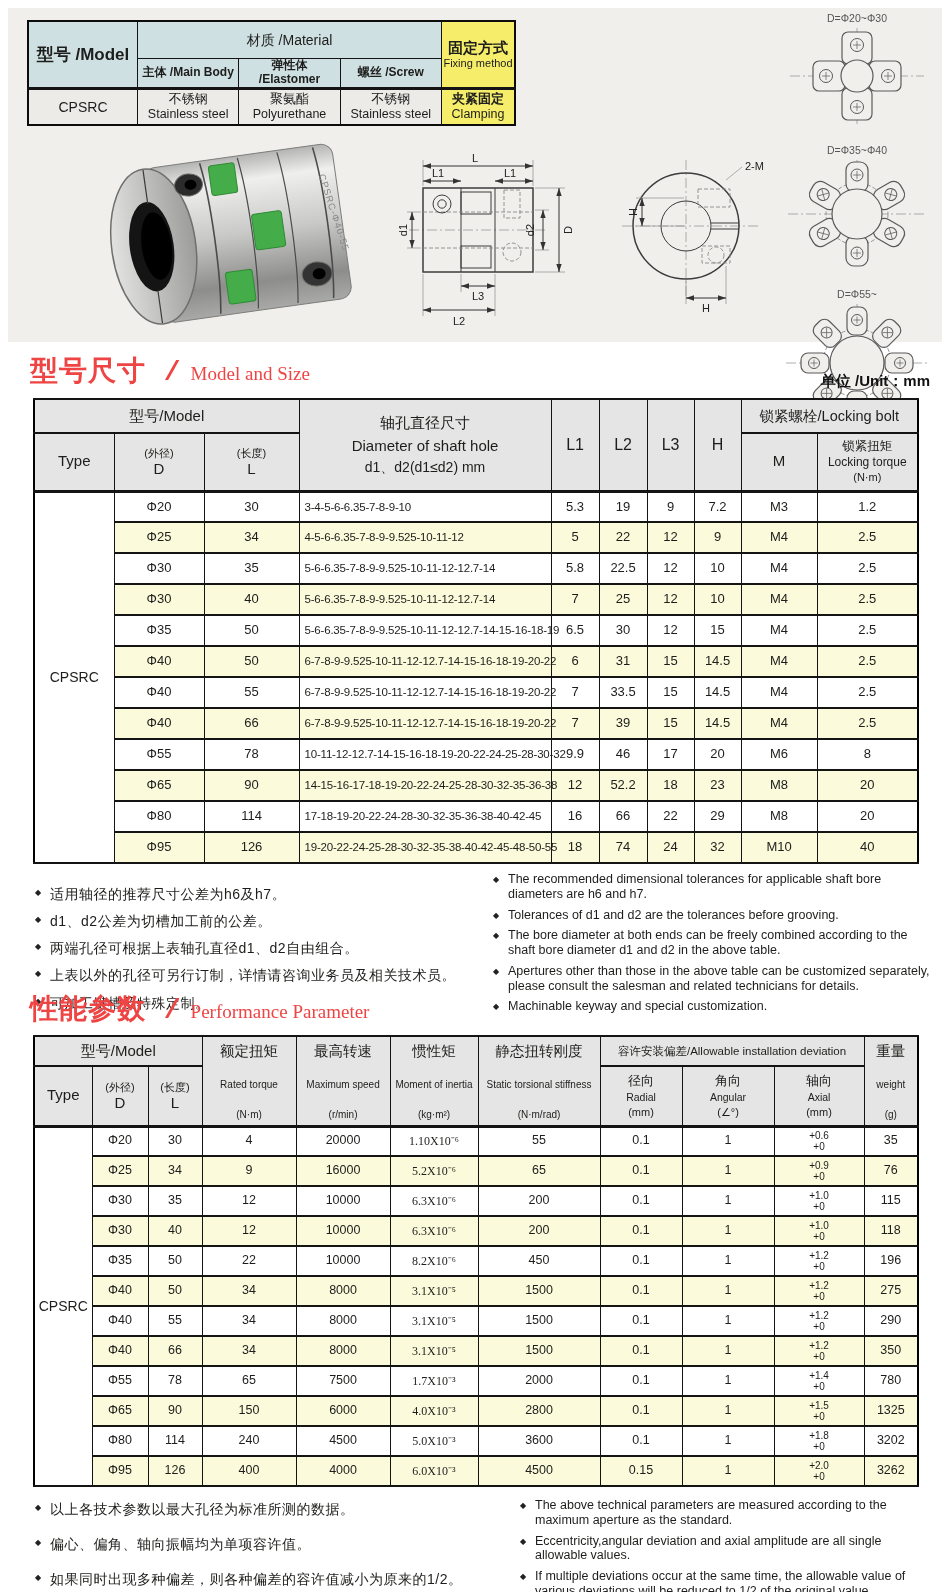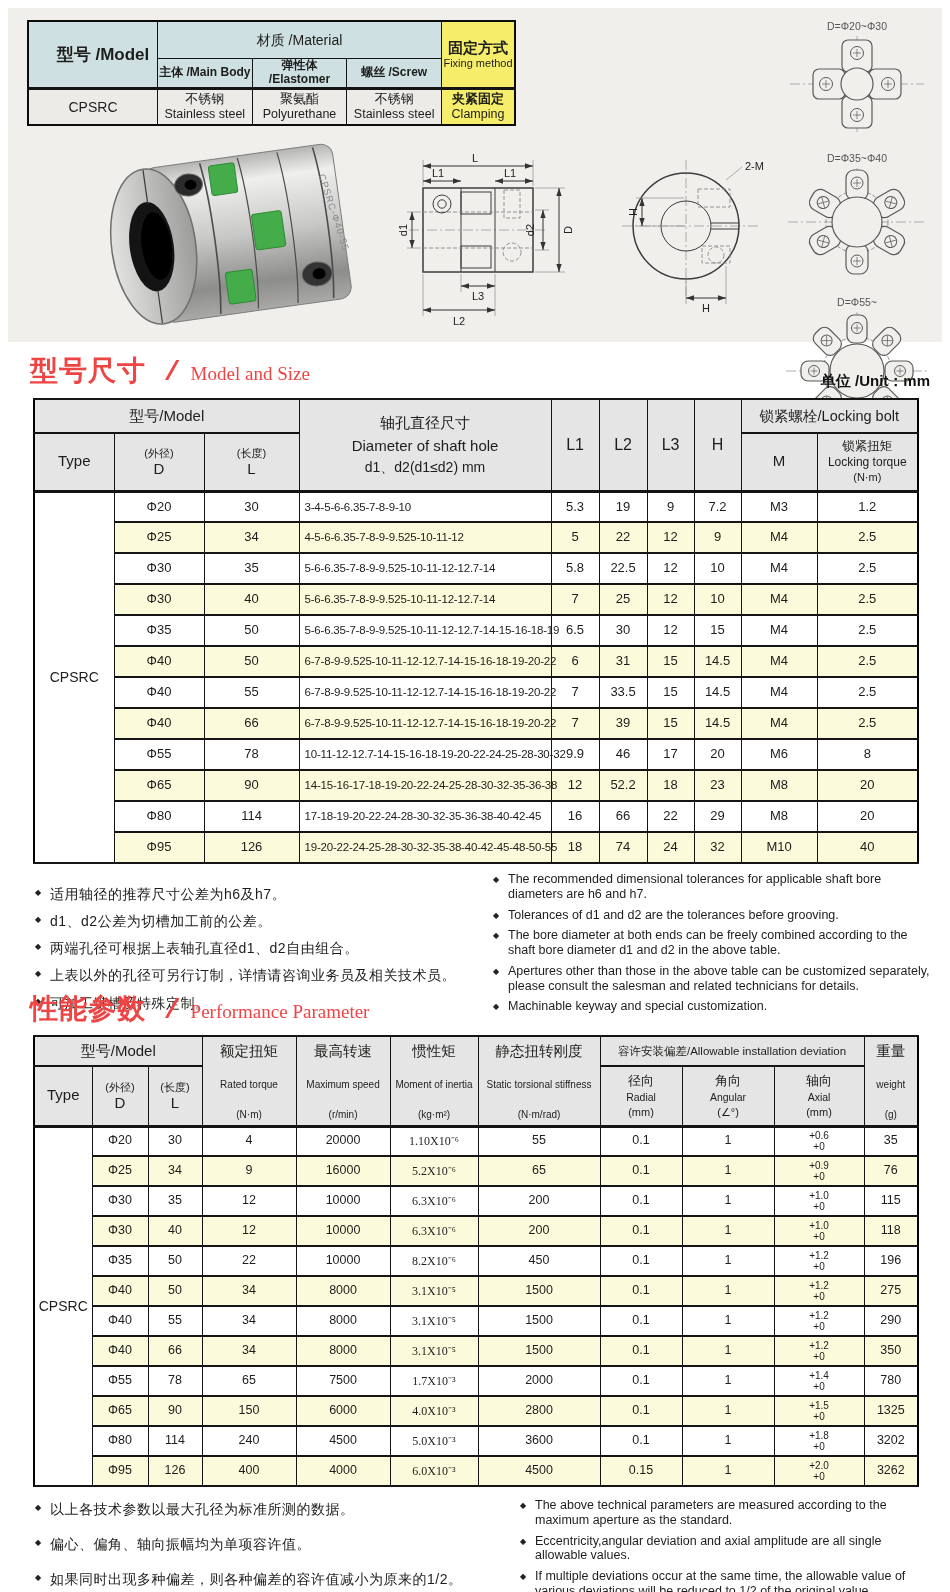--- a/index.html
+++ b/index.html
@@ -7,21 +7,21 @@
         font-family:"Liberation Sans","DejaVu Sans",sans-serif;color:#1d1d1b;}
   .abs{position:absolute;}
 
   
   .band{left:8px;top:8px;width:934px;height:334px;background:#f0efec;}
 
   
   .mat-table{left:27px;top:20px;width:489px;border-collapse:collapse;table-layout:fixed;background:#cfe0e2;}
   .mat-table th,.mat-table td{border:1.5px solid #141414;padding:0;text-align:center;vertical-align:middle;line-height:1.15;}
   .mat-table{border:2.5px solid #0c0c0c;}
-  .mat-table .hdr-big{font-size:17px;font-weight:bold;padding-left:20px;}
+  .mat-table .hdr-big{font-size:17px;font-weight:bold;}
   .mat-table .hdr-mid{font-size:14px;font-weight:normal;}
   .mat-table .hdr-sub{font-size:12px;font-weight:bold;background:#cfe0e2;}
   .mat-table .yellow{background:#f6ee6b;}
   .mat-table .fix-cn{font-size:15px;font-weight:bold;}
   .mat-table .fix-en{font-size:11px;font-weight:normal;}
   .mat-table tr.r3 td{background:#ecebe8;border-top-width:3px;}
   .mat-table tr.r3 .cn{font-size:13px;}
   .mat-table tr.r3 .en{font-size:12.5px;}
   .mat-table tr.r3 .model-val{font-size:14px;}
   .mat-table tr.r3 td.yellow{background:#f6ee6b;font-weight:bold;}
@@ -34,21 +34,21 @@
   .thin-ln{fill:none;stroke:#3c3c3c;stroke-width:1;}
   .dim{stroke:#333;stroke-width:1;}
   .ext{stroke:#9a9a9a;stroke-width:.8;}
   .cl{stroke:#9a9a9a;stroke-width:.8;stroke-dasharray:10 3 2 3;fill:none;}
   .dsh{fill:none;stroke:#8a8a8a;stroke-width:.9;stroke-dasharray:4 2;}
   .lb{fill:#f0efec;stroke:#5a5a5a;stroke-width:1.2;}
   .scw{fill:none;stroke:#5a5a5a;stroke-width:1;}
   .scx{stroke:#5a5a5a;stroke-width:.7;}
   .cross-label{font-size:10.5px;color:#555;text-align:center;margin-bottom:2px;}
   .cross-col{left:772px;top:12px;width:170px;display:flex;flex-direction:column;align-items:center;}
-  .cross-block{margin-top:8px;text-align:center;}
+  .cross-block{margin-top:0;text-align:center;}
 
   
   .sec-title{display:flex;align-items:baseline;gap:9px;}
   .title-cn{font-size:28px;font-weight:bold;color:#ef4444;letter-spacing:1px;font-family:Liberation Mono, monospace;}
   .title-en{font-size:19px;color:#ef4444;font-family:Liberation Serif, serif;}
   .unit-label{font-size:15px;font-weight:bold;color:#111;text-align:right;}
 
   
   .spec{border-collapse:collapse;table-layout:fixed;background:#fff;border:2.5px solid #000;}
   .spec th,.spec td{border:1px solid #141414;border-top-width:2px;border-bottom-width:2px;

